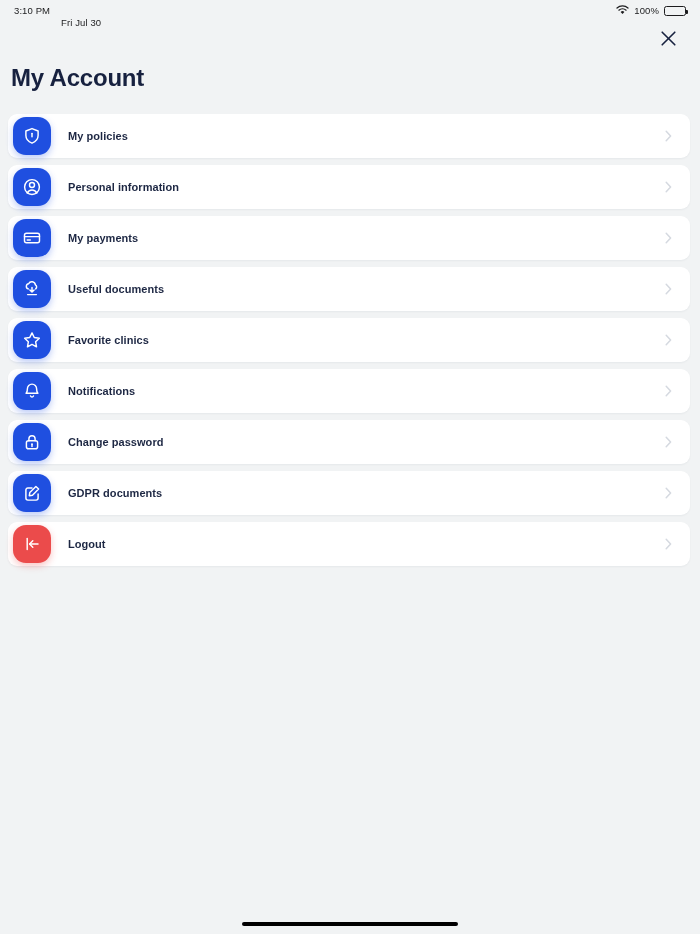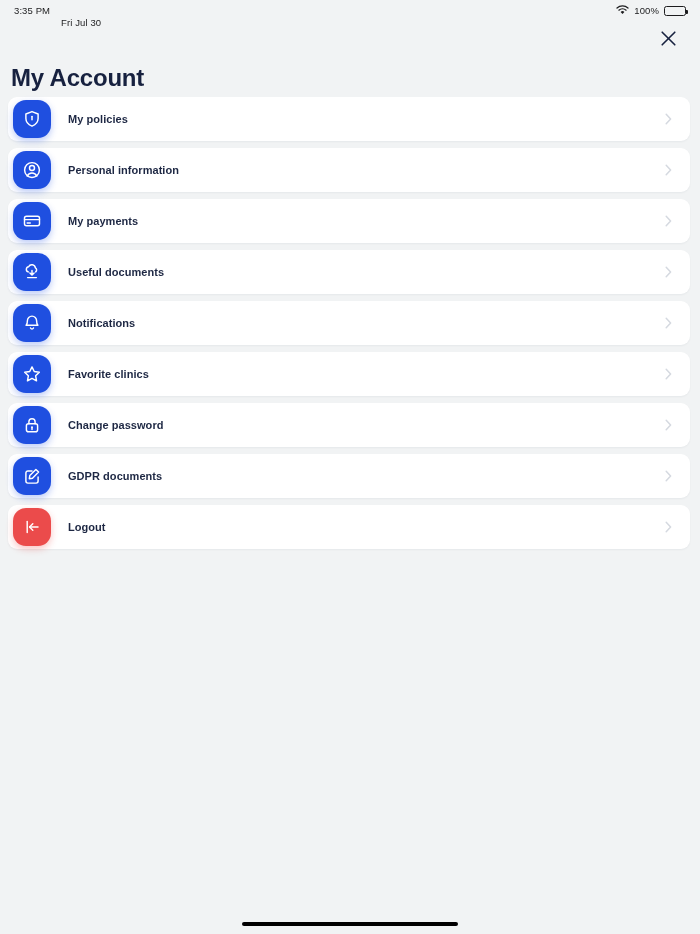--- a/index.html
+++ b/index.html
@@ -68,21 +68,21 @@
     font-size: 24px;
     font-weight: 700;
     color: #17213f;
     letter-spacing: -0.2px;
     padding: 0 0 0 11px;
     margin-top: 2px;
   }
 
   
   .menu-list {
-    margin-top: 5px;
+    margin-top: 22px;
     display: flex;
     flex-direction: column;
     gap: 7px;
   }
 
   .menu-row {
     position: relative;
     height: 44px;
     margin: 0 10px 0 8px;
     background: #ffffff;
@@ -136,21 +136,21 @@
     height: 4px;
     background: #000000;
     border-radius: 3px;
   }
 </style>
 </head>
 <body>
 
 <div class="status-bar">
   <div class="status-left">
-    <span class="status-time">3:35 PM</span>
+    <span class="status-time">3:10 PM</span>
     <span class="status-date">Fri Jul 30</span>
   </div>
   <div class="status-right">
     <span class="wifi-icon">
       <svg width="13" height="10" viewBox="0 0 13 10">
         <path d="M6.5 9.1 L4.6 6.9 a3 3 0 0 1 3.8 0 Z" fill="#1c1c1e"></path>
         <path d="M2.9 5.2 a5.4 5.4 0 0 1 7.2 0" stroke="#1c1c1e" stroke-width="1.25" fill="none" stroke-linecap="round"></path>
         <path d="M1 3.0 a8.3 8.3 0 0 1 11 0" stroke="#1c1c1e" stroke-width="1.25" fill="none" stroke-linecap="round"></path>
       </svg>
     </span>
@@ -230,38 +230,38 @@
       <span class="row-label">Useful documents</span>
       <span class="row-chevron">
         <svg width="7" height="12" viewBox="0 0 7 12">
           <path d="M1.2 1.2 L5.6 6 L1.2 10.8" stroke="currentColor" stroke-width="1.5" fill="none" stroke-linecap="round" stroke-linejoin="round"></path>
         </svg>
       </span>
     </div>
     <div class="menu-row">
       <span class="row-icon blue">
         <svg width="20" height="20" viewBox="0 0 20 20">
+          <path d="M10 2.9 l2.26 4.58 5.06.74 -3.66 3.57.86 5.03 -4.52-2.38 -4.52 2.38.86-5.03 -3.66-3.57 5.06-.74 Z" stroke="#ffffff" stroke-width="1.45" fill="none" stroke-linecap="round" stroke-linejoin="round"></path>
+        </svg>
+      </span>
+      <span class="row-label">Favorite clinics</span>
+      <span class="row-chevron">
+        <svg width="7" height="12" viewBox="0 0 7 12">
+          <path d="M1.2 1.2 L5.6 6 L1.2 10.8" stroke="currentColor" stroke-width="1.5" fill="none" stroke-linecap="round" stroke-linejoin="round"></path>
+        </svg>
+      </span>
+    </div>
+    <div class="menu-row">
+      <span class="row-icon blue">
+        <svg width="20" height="20" viewBox="0 0 20 20">
           <path d="M10 3.1 a4.6 4.6 0 0 0-4.6 4.6 c0 3.4-1.3 4.6-1.3 4.6 h11.8 s-1.3-1.2-1.3-4.6 A4.6 4.6 0 0 0 10 3.1 Z" stroke="#ffffff" stroke-width="1.45" fill="none" stroke-linecap="round" stroke-linejoin="round"></path>
           <path d="M8.5 15 a1.7 1.7 0 0 0 3 0" stroke="#ffffff" stroke-width="1.45" fill="none" stroke-linecap="round" stroke-linejoin="round"></path>
         </svg>
       </span>
       <span class="row-label">Notifications</span>
-      <span class="row-chevron">
-        <svg width="7" height="12" viewBox="0 0 7 12">
-          <path d="M1.2 1.2 L5.6 6 L1.2 10.8" stroke="currentColor" stroke-width="1.5" fill="none" stroke-linecap="round" stroke-linejoin="round"></path>
-        </svg>
-      </span>
-    </div>
-    <div class="menu-row">
-      <span class="row-icon blue">
-        <svg width="20" height="20" viewBox="0 0 20 20">
-          <path d="M10 2.9 l2.26 4.58 5.06.74 -3.66 3.57.86 5.03 -4.52-2.38 -4.52 2.38.86-5.03 -3.66-3.57 5.06-.74 Z" stroke="#ffffff" stroke-width="1.45" fill="none" stroke-linecap="round" stroke-linejoin="round"></path>
-        </svg>
-      </span>
-      <span class="row-label">Favorite clinics</span>
       <span class="row-chevron">
         <svg width="7" height="12" viewBox="0 0 7 12">
           <path d="M1.2 1.2 L5.6 6 L1.2 10.8" stroke="currentColor" stroke-width="1.5" fill="none" stroke-linecap="round" stroke-linejoin="round"></path>
         </svg>
       </span>
     </div>
     <div class="menu-row">
       <span class="row-icon blue">
         <svg width="20" height="20" viewBox="0 0 20 20">
           <rect x="4.4" y="8.7" width="11.2" height="8.1" rx="2.1" stroke="#ffffff" stroke-width="1.45" fill="none" stroke-linecap="round" stroke-linejoin="round"></rect>

